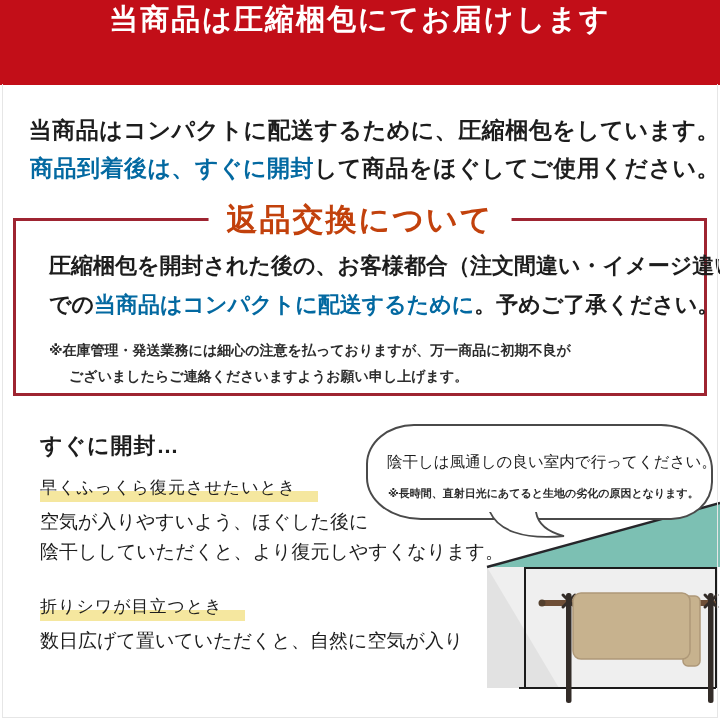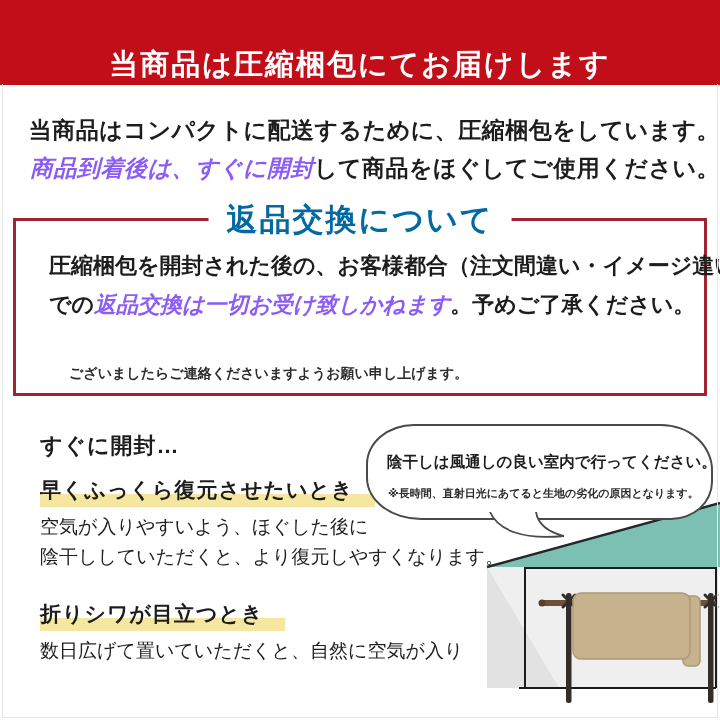--- a/index.html
+++ b/index.html
@@ -5,53 +5,53 @@
   html,body{margin:0;padding:0;}
   body{
     width:720px;height:720px;position:relative;background:#fff;overflow:hidden;
     font-family:"Liberation Sans","DejaVu Sans",sans-serif;color:#1d1d1d;
   }
   .frame{position:absolute;left:2px;right:2px;top:84px;bottom:2px;
     border:1px solid #e6e6e6;border-top:none;z-index:9;pointer-events:none;}
 
   
   .banner{position:absolute;left:0;top:0;width:720px;height:85px;background:#c20e18;
-    display:flex;align-items:flex-end;justify-content:center;z-index:1;}
+    display:flex;align-items:flex-start;justify-content:center;z-index:1;}
   .banner-title{color:#ffffff;font-size:29px;font-weight:bold;letter-spacing:2px;white-space:nowrap;}
 
   
   .intro{position:absolute;left:0;top:111px;width:720px;text-align:right;
     font-size:23px;font-weight:bold;line-height:38px;letter-spacing:0.5px;white-space:nowrap;}
-  .red{color:#8b5cf6;font-style:italic;}
+  .red{color:#0369a1;}
 
   
   .returns-box{position:absolute;left:13px;top:218px;width:694px;height:178px;
     border:3px solid #9e2431;box-sizing:border-box;background:#fff;}
   .returns-title{position:absolute;top:-22px;left:50%;transform:translateX(-50%);
-    background:#ffffff;padding:0 18px;font-size:31px;font-weight:bold;color:#0369a1;
+    background:#ffffff;padding:0 18px;font-size:31px;font-weight:bold;color:#c2410c;
     letter-spacing:2px;white-space:nowrap;}
   .returns-body{padding:25px 0 0 33px;font-size:22px;font-weight:bold;line-height:39px;white-space:nowrap;}
   .returns-note{margin:13px 0 0 33px;font-size:14px;font-weight:bold;line-height:26px;
     color:#2b2b2b;white-space:nowrap;}
-  .returns-note .indent{padding-left:20px;margin-top:36px;}
+  .returns-note .indent{padding-left:20px;}
 
   
   .after{position:absolute;left:40px;top:431px;width:430px;z-index:3;}
   .after-lead{font-size:22px;font-weight:bold;letter-spacing:1px;}
   .sec-heading-wrap{margin-top:15px;}
-  .sec-heading{display:inline-block;font-size:21px;font-weight:bold;letter-spacing:1px;
+  .sec-heading{display:inline-block;font-size:17px;font-weight:normal;letter-spacing:1px;
     padding:0 22px 3px 0;background:linear-gradient(to bottom,transparent 58%,#f5e79f 58%);}
   .sec-body{margin-top:5px;font-size:19px;line-height:30px;white-space:nowrap;}
   .sec2-wrap{margin-top:28px;}
 
   
   .bubble{position:absolute;left:366px;top:424px;width:347px;height:96px;background:#fff;
     border:2px solid #4a4a4a;box-sizing:border-box;z-index:5;
     border-radius:48px 52px 42px 55px / 40px 46px 38px 42px;}
-  .bubble-line1{margin:26px 0 13px 19px;font-size:15.5px;font-weight:bold;white-space:nowrap;text-align:right;}
+  .bubble-line1{margin:26px 0 13px 19px;font-size:15.5px;font-weight:normal;white-space:nowrap;text-align:right;}
   .bubble-line2{margin:5px 0 0 20px;font-size:11px;font-weight:bold;color:#2b2b2b;white-space:nowrap;}
   .bubble-tail{position:absolute;left:486px;top:512px;z-index:6;}
 
   
   .illustration{position:absolute;left:455px;top:495px;z-index:2;}
 </style>
 </head>
 <body>
 
 <div class="frame"></div>
@@ -62,23 +62,24 @@
 
 <div class="intro">
   <div>当商品はコンパクトに配送するために、圧縮梱包をしています。</div>
   <div><span class="red">商品到着後は、すぐに開封</span><span>して商品をほぐしてご使用ください。</span></div>
 </div>
 
 <div class="returns-box">
   <div class="returns-title">返品交換について</div>
   <div class="returns-body">
     <div>圧縮梱包を開封された後の、お客様都合（注文間違い・イメージ違い等）</div>
-    <div><span>での</span><span class="red">返品交換は一切お受け致しかねます</span><span>。予めご了承ください。</span></div>
+    <div><span>での</span><span class="red">当商品はコンパクトに配送するために</span><span>。予めご了承ください。</span></div>
   </div>
   <div class="returns-note">
+    <div>※在庫管理・発送業務には細心の注意を払っておりますが、万一商品に初期不良が</div>
     <div class="indent">ございましたらご連絡くださいますようお願い申し上げます。</div>
   </div>
 </div>
 
 <div class="after">
   <div class="after-lead">すぐに開封…</div>
 
   <div class="sec-heading-wrap">
     <span class="sec-heading">早くふっくら復元させたいとき</span>
   </div>

